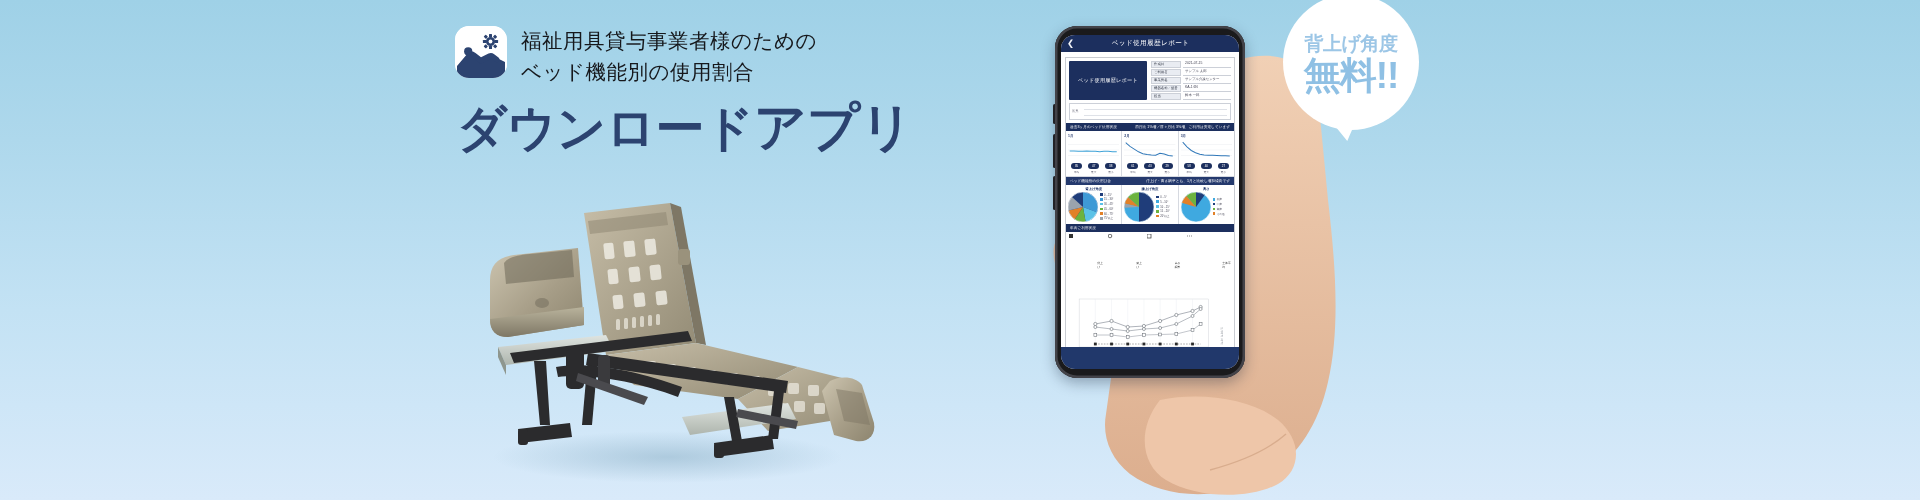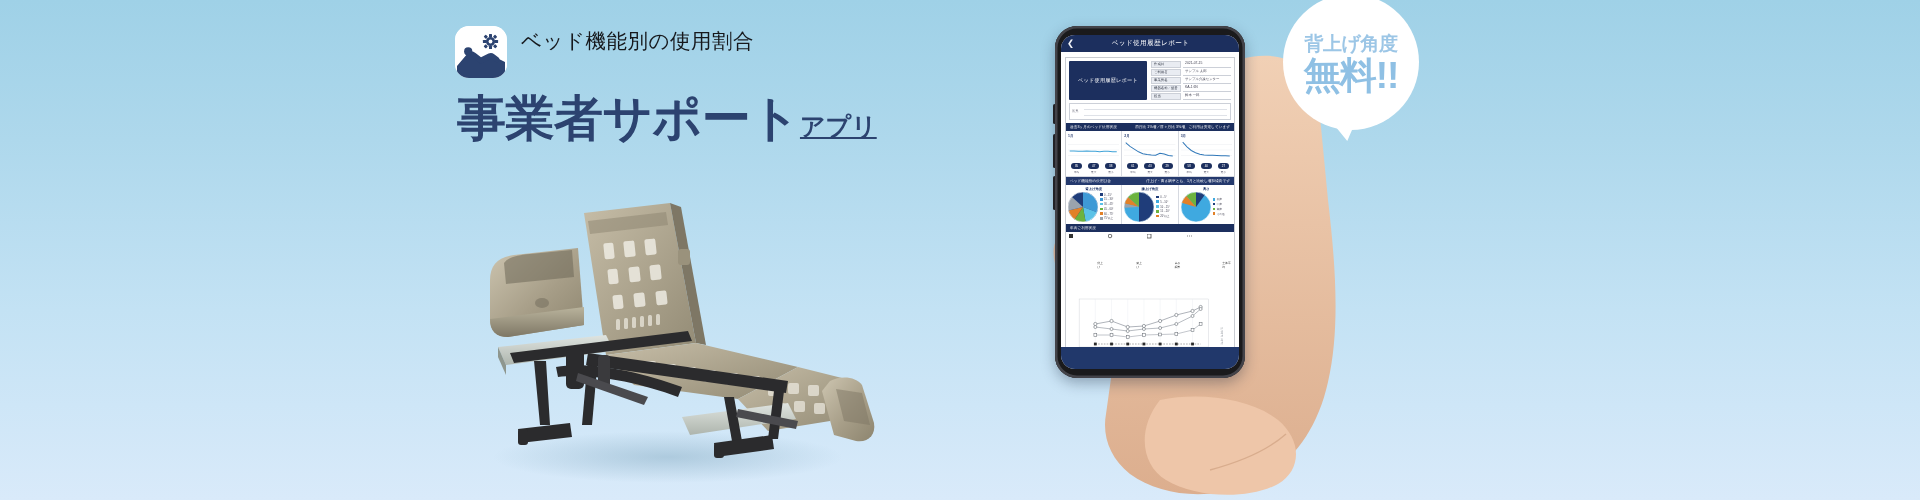--- a/index.html
+++ b/index.html
@@ -27,21 +27,21 @@
   .lede-line {
     font-size:20.5px; line-height:31px; color:#16181c; letter-spacing:.5px;
     font-weight:400; white-space:nowrap;
   }
 
   .headline {
     margin-top:11px; margin-left:2px;
     color:#2c4370; font-weight:800;
     font-size:49px; line-height:58px; letter-spacing:-.5px; white-space:nowrap;
   }
-  .headline .sm { font-size:25px; letter-spacing:0px;text-decoration:underline; }
+  .headline .sm { font-size:52px; letter-spacing:0px; }
 
   
   .bed-wrap { position:absolute; left:438px; top:185px; width:440px; height:300px; }
   .bed-wrap svg { width:100%; height:100%; display:block; }
 
   
   .phone-scene { position:absolute; left:1010px; top:0px; width:520px; height:500px; }
   .phone-scene > svg { position:absolute; left:0; top:0; width:520px; height:500px; }
 
   
@@ -186,25 +186,26 @@
 
           <path d="M2 40 L2 52 L50 52 L50 36 L36 29 L24 35 L13 27 Z" fill="#2c4370"></path>
           <path d="M13 26.5 C15.5 24.8 18 25 20.5 27 L26 31.2 L33.5 27.5 C35.5 26.5 37.5 26.8 39.2 28.2 L43.5 31.6
                    C45 32.9 44.8 35 43.1 35.9 C41.9 36.6 40.6 36.4 39.6 35.6 L36 32.8 L28 37 C26.6 37.7 25.1 37.6 23.9 36.6
                    L17.6 31.7 L13 26.5 Z" fill="#2c4370"></path>
           <circle cx="13.2" cy="25.4" r="4.1" fill="#2c4370"></circle>
         </svg>
       </div>
 
       <div class="lede-text">
+        <div class="lede-line">福祉用具貸与事業者様のための</div>
         <div class="lede-line">ベッド機能別の使用割合</div>
       </div>
     </div>
 
-    <div class="headline"><span>事業者サポート</span><span class="sm">アプリ</span></div>
+    <div class="headline"><span>ダウンロード</span><span class="sm">アプリ</span></div>
   </div>
 
   <div class="bed-wrap">
     <svg viewBox="0 0 440 300" aria-hidden="true">
       <defs>
         <linearGradient id="bedTop" x1="0" y1="0" x2="1" y2="1">
           <stop offset="0" stop-color="#cdc5b0"></stop>
             <stop offset=".55" stop-color="#a79e88"></stop>
             <stop offset="1" stop-color="#8d856f"></stop>
         </linearGradient>

